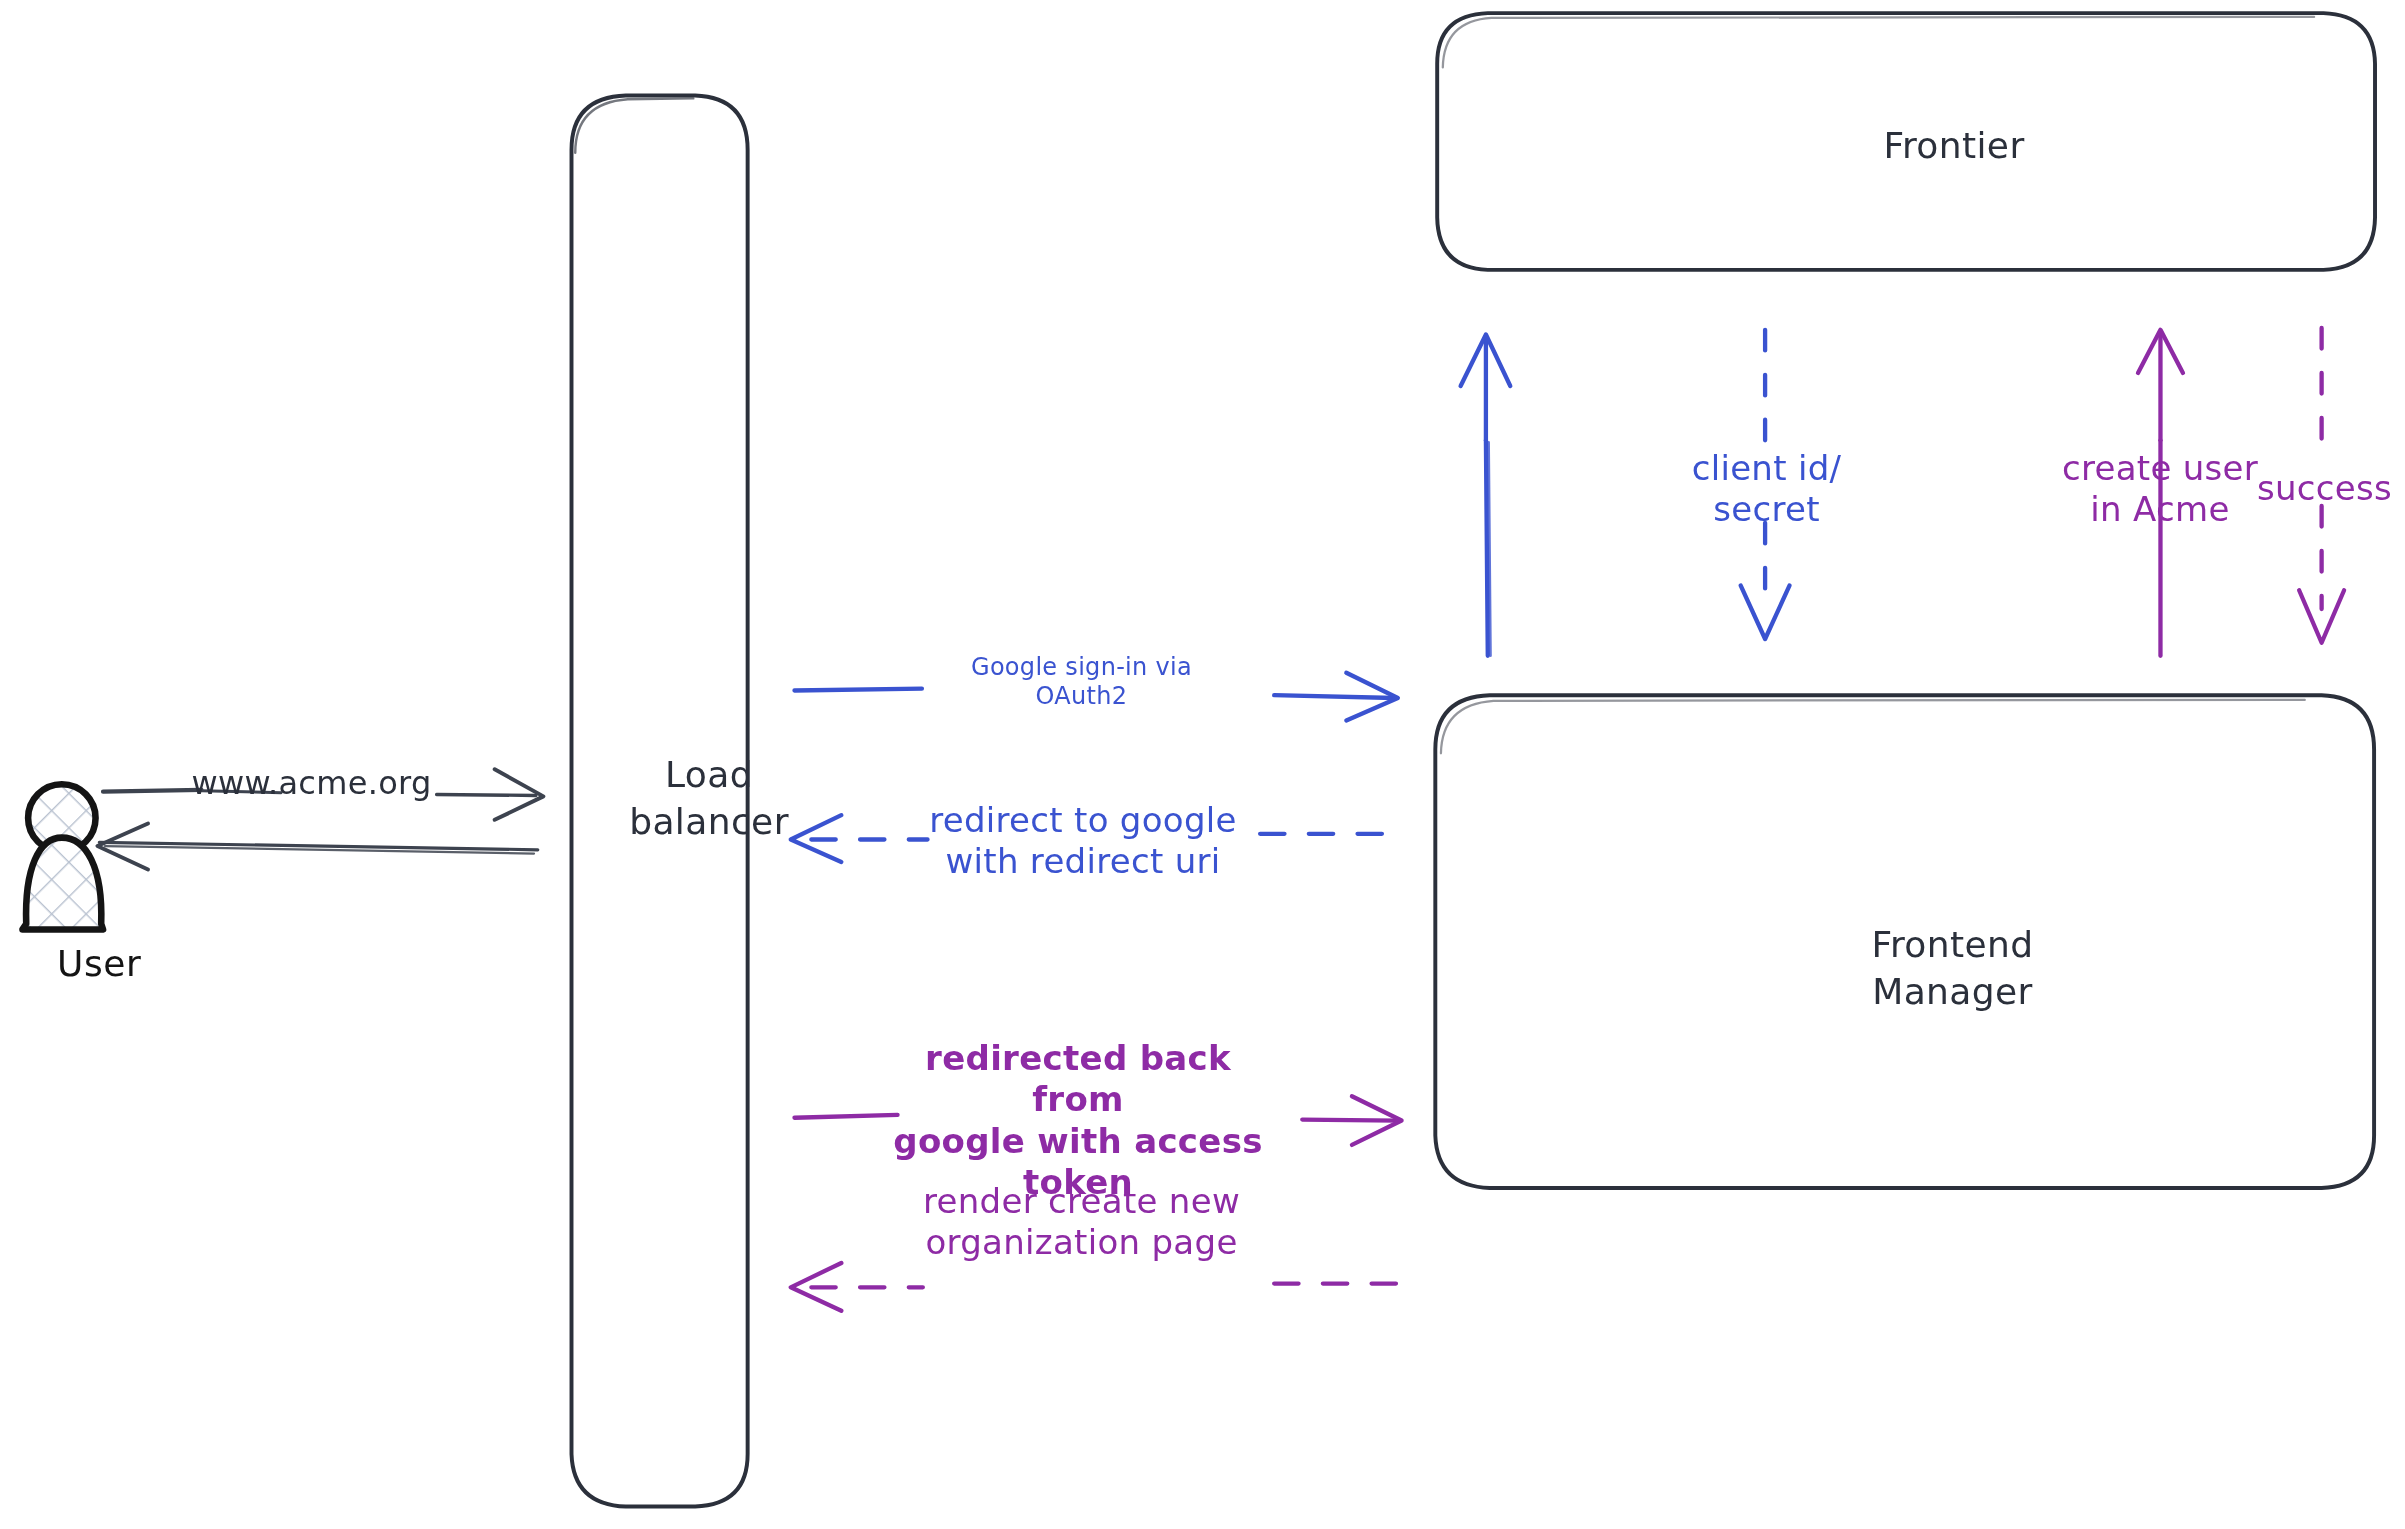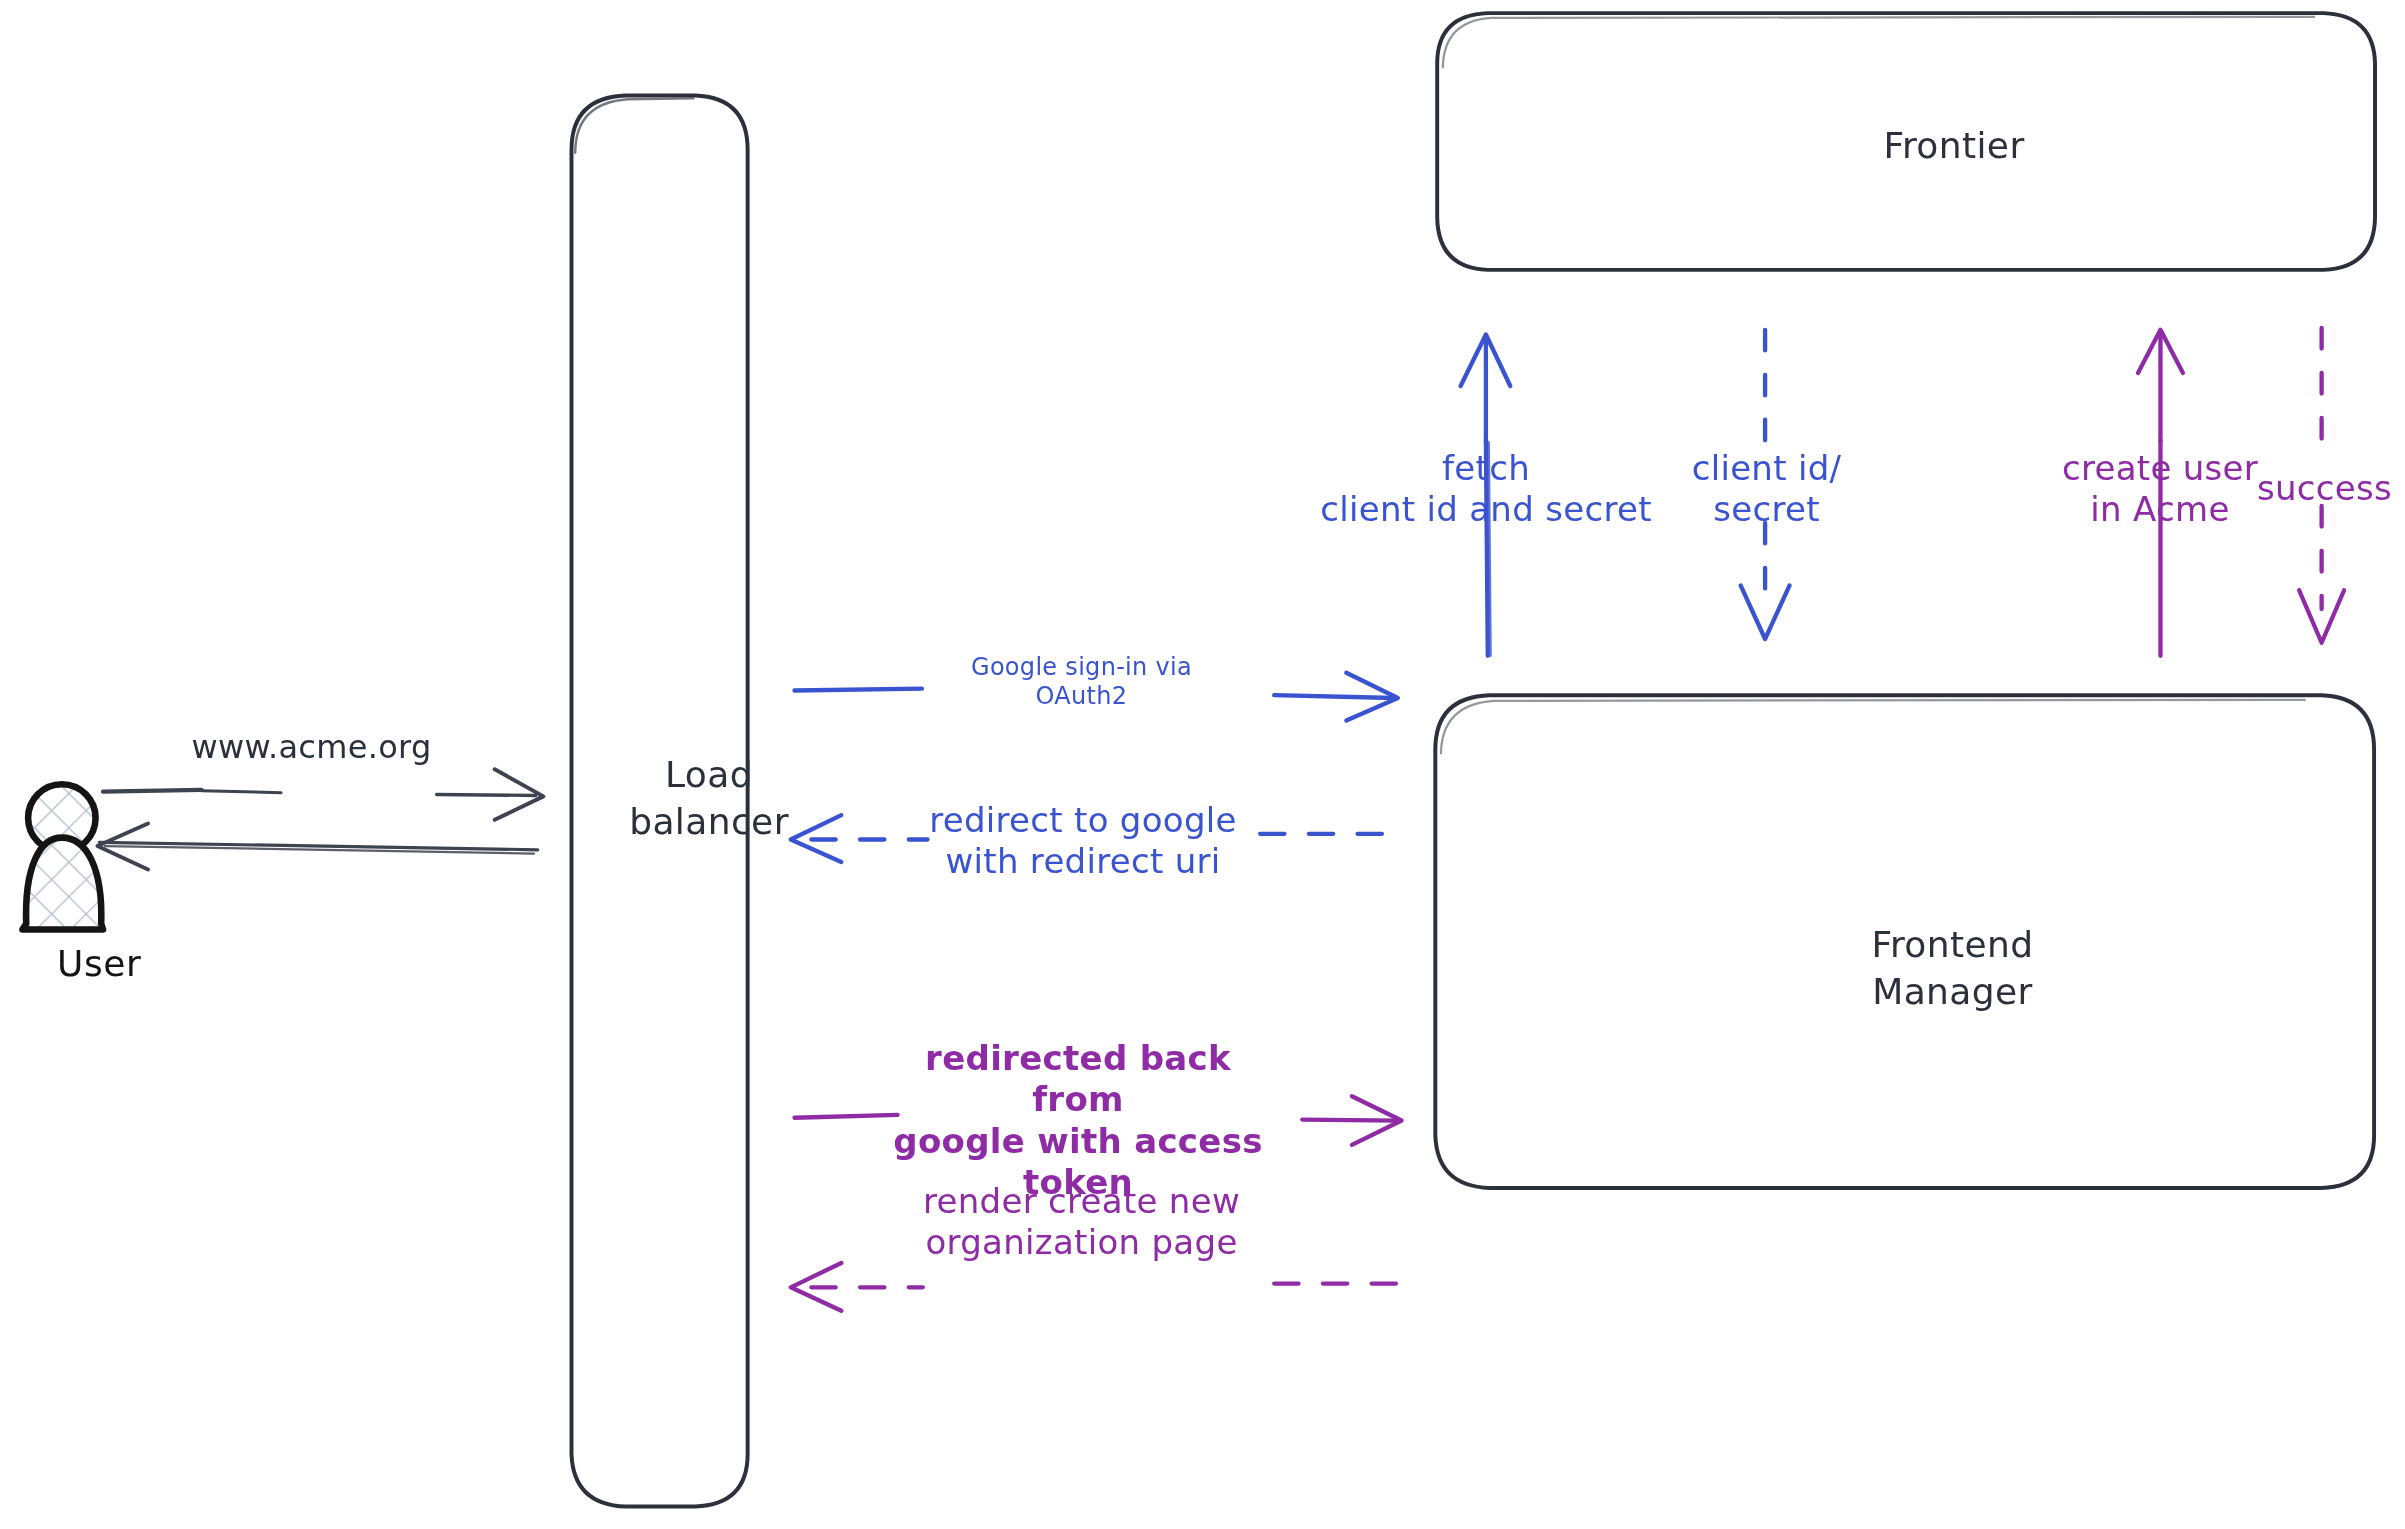--- a/index.html
+++ b/index.html
@@ -188,37 +188,35 @@
   <div class="node-label" style="left:572px; top:752px; width:178px; font-size:36px;">Load
 balancer</div>
 
   <div class="node-label" style="left:1437px; top:123px; width:938px; font-size:36px;">Frontier</div>
 
   <div class="node-label" style="left:1435px; top:902px; width:939px; font-size:36px;margin-top:20px;">Frontend
 Manager</div>
 
   <div class="actor-caption" style="left:17px; top:943px; width:112px; font-size:36px;">User</div>
 
-  <div class="edge-label lbl-black" style="left:187px; top:728px; width:249px; font-size:32px;">www.acme.org</div>
+  <div class="edge-label lbl-black" style="left:187px; top:764px; width:249px; font-size:32px;">www.acme.org</div>
 
   <div class="edge-label lbl-blue" style="left:899px; top:653px; width:365px; font-size:24px;">Google sign-in via
 OAuth2</div>
 
   <div class="edge-label lbl-blue" style="left:905px; top:800px; width:356px; font-size:34px;">redirect to google
 with redirect uri</div>
 
   <div class="edge-label lbl-purple" style="left:881px; top:1038px; width:394px; font-size:34px;font-weight:bold;">redirected back from
 google with access
 token</div>
 
   <div class="edge-label lbl-purple" style="left:899px; top:1181px; width:365px; font-size:34px;">render create new
 organization page</div>
 
-  <div class="edge-label lbl-blue" style="left:1289px; top:448px; width:394px; font-size:34px;">fetch
-client id and secret</div>
 
   <div class="edge-label lbl-blue" style="left:1668px; top:448px; width:197px; font-size:34px;">client id/
 secret</div>
 
   <div class="edge-label lbl-purple" style="left:2029px; top:448px; width:262px; font-size:34px;">create user
 in Acme</div>
 
   <div class="edge-label lbl-purple" style="left:2245px; top:468px; width:159px; font-size:34px;">success</div>
 
 </div>

